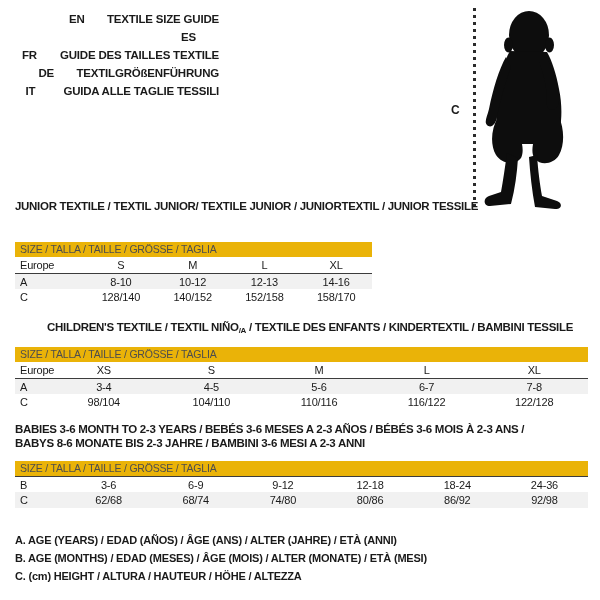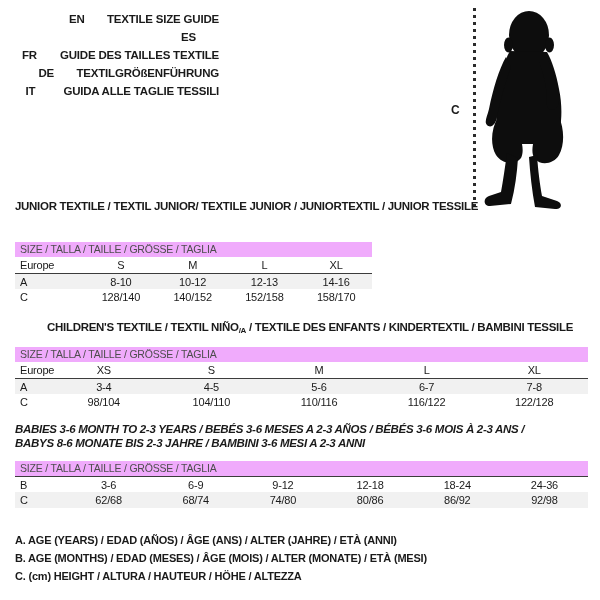--- a/index.html
+++ b/index.html
@@ -14,27 +14,27 @@
 
   
   .measure-line { position:absolute; left:473px; top:8px; width:3px; height:199px;
       background:repeating-linear-gradient(to bottom, #2b2b2b 0 3px, transparent 3px 7px); }
   .measure-label { position:absolute; left:451px; top:103px; font-size:12px; font-weight:bold; }
   .baby-svg { position:absolute; left:480px; top:5px; }
 
   
   .sec-title { position:absolute; left:15px; font-size:11.5px; font-weight:bold; letter-spacing:-0.3px; white-space:nowrap; }
   .sec-title .sub { font-size:8px; vertical-align:-2px; }
-  .title-2line { line-height:13.5px; white-space:normal;font-style:italic; }
+  .title-2line { line-height:13.5px; white-space:normal; }
 
   
   .size-table { position:absolute; left:15px; font-size:11px; letter-spacing:-0.2px; }
   .t-narrow { width:357px; }
   .t-wide   { width:573px; }
-  .t-bar { height:15px; line-height:15px; background:#f0abfc; color:#4d4d4d; padding-left:5px;
+  .t-bar { height:15px; line-height:15px; background:#eab308; color:#4d4d4d; padding-left:5px;
            font-size:10.5px; white-space:nowrap; overflow:hidden; }
   .trow { display:grid; height:16px; line-height:16px; }
   .cols-4 { grid-template-columns:70px repeat(4,1fr); }
   .cols-5 { grid-template-columns:35px repeat(5,1fr); }
   .cols-6 { grid-template-columns:50px repeat(6,1fr); }
   .trow .lbl { padding-left:5px; text-align:left; }
   .trow .cell { text-align:center; }
   .row-shade { background:#f1f1f1; }
   .rule-top { border-top:1px solid #3c3c3c; }
 

